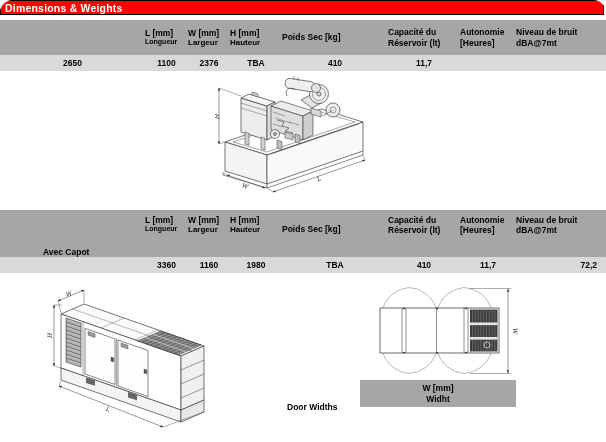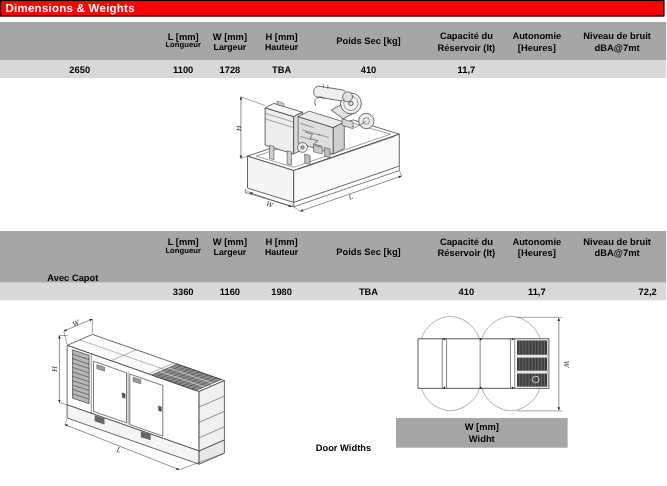--- a/index.html
+++ b/index.html
@@ -1,31 +1,31 @@
 <!DOCTYPE html>
 <html><head>
 <meta charset="utf-8">
 <style>
   html,body{margin:0;padding:0;background:#fff;}
   .page{position:relative;width:606px;height:442px;background:#fff;overflow:hidden;
-        font-family:"Liberation Sans",sans-serif;font-weight:700;color:#000;}
+        font-family:"Liberation Sans",sans-serif;font-weight:700;color:#000;border-radius:13px;}
   
   .title-bar{position:absolute;left:0;top:0;width:602px;height:13px;background:#FF0000;
              border:1px solid #000;display:flex;align-items:center;}
   .title-bar span{font-size:10.5px;color:#fff;padding-left:4px;letter-spacing:.2px;}
   
   .tbl{position:absolute;left:0;width:606px;display:grid;
        grid-template-columns:145px 43px 42px 52px 106px 72px 56px 90px;}
   .thead{background:#A6A6A6;}
   .trow{background:#D9D9D9;}
   .t1h{top:20px;height:35px;}
   .t1r{top:55px;height:16px;}
   .t2h{top:210px;height:47px;}
   .t2r{top:257px;height:16px;}
-  .hc{display:flex;flex-direction:column;align-items:center;justify-content:center;line-height:1.2;}
+  .hc{display:flex;flex-direction:column;justify-content:center;line-height:1.2;}
   .t2h .hc{justify-content:flex-start;padding-top:5px;}
   .t2h .hc.single{padding-top:14px;}
   .l1{font-size:8.5px;}
   .l2{font-size:8px;}
   .l2.sm{font-size:7px;}
   .rc{display:flex;align-items:center;justify-content:center;font-size:8.5px;}
   .rc.lbl{justify-content:flex-start;padding-left:3px;}
   .rc.right{justify-content:flex-end;padding-right:9px;}
   .t2r .lbl span{position:relative;top:-13px;margin-left:40px;}
   
@@ -76,21 +76,21 @@
       <span class="l1">[Heures]</span>
     </div>
     <div class="hc">
       <span class="l1">Niveau de bruit</span>
       <span class="l1">dBA@7mt</span>
     </div>
   </div>
   <div class="tbl trow t1r">
     <div class="rc">2650</div>
     <div class="rc">1100</div>
-    <div class="rc">1728</div>
+    <div class="rc">2376</div>
     <div class="rc">TBA</div>
     <div class="rc">410</div>
     <div class="rc">11,7</div>
   </div>
 
   <svg class="d1" width="180" height="128" viewBox="0 0 180 128">
     <defs>
       <marker id="a1" markerWidth="7" markerHeight="6" refX="5.5" refY="2.5" orient="auto-start-reverse">
         <path d="M0,0 L6,2.5 L0,5 Z" fill="#333"></path>
       </marker>

